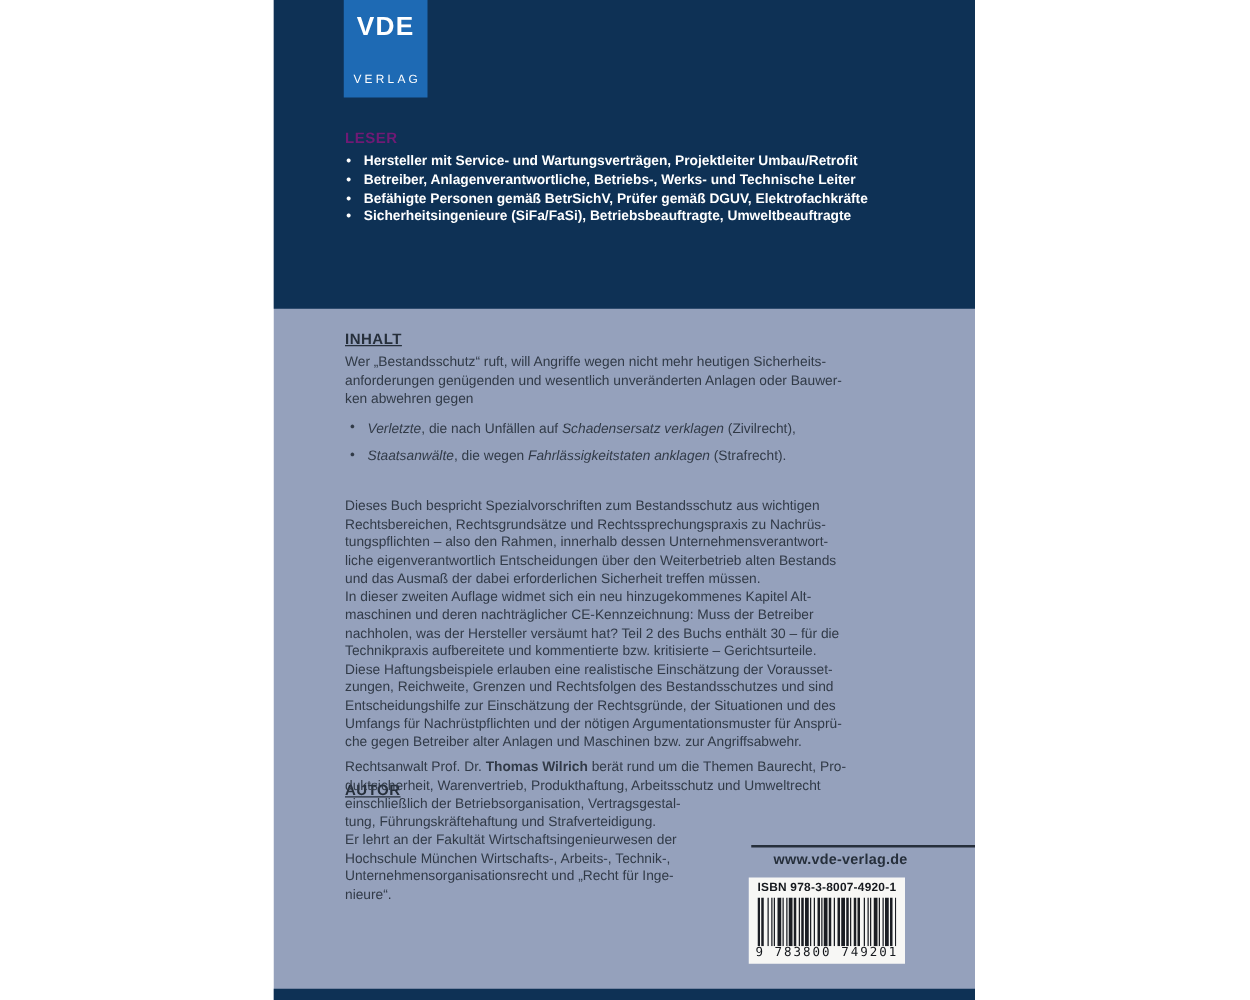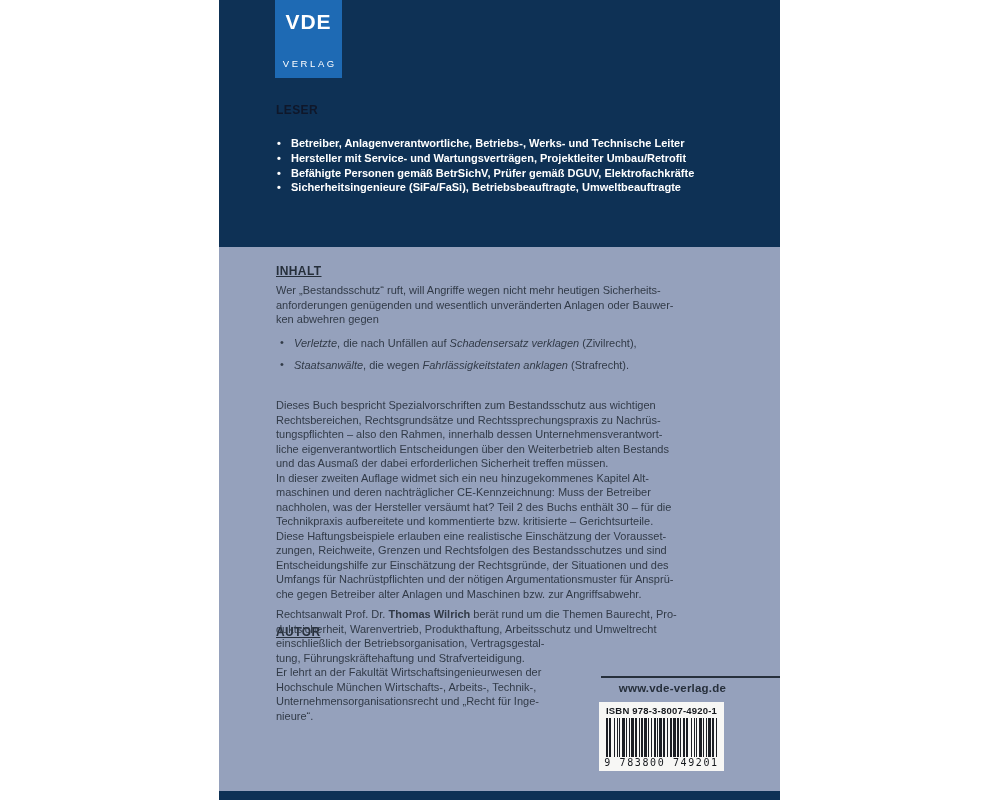--- a/index.html
+++ b/index.html
@@ -43,22 +43,22 @@
   .logo .subbrand{
     position:absolute;left:0;right:0;bottom:9px;
     color:#ffffff;font-size:9.5px;letter-spacing:2.6px;font-weight:normal;
     text-indent:2.6px;
   }
   
   .leser{
     position:absolute;left:57px;top:103px;width:480px;color:#ffffff;
   }
   .leser h2{
-    font-size:12px;letter-spacing:.4px;line-height:14px;color:#0f172a;
-    font-weight:bold;margin-bottom:19px;
+    font-size:12px;letter-spacing:.4px;line-height:14px;color:#701a75;
+    font-weight:bold;margin-bottom:5px;
   }
   .leser ul{list-style:none;}
   .leser li{
     position:relative;padding-left:15px;
     font-size:11px;font-weight:bold;line-height:14.8px;
     white-space:nowrap;
   }
   .leser li::before{
     content:"\2022";position:absolute;left:1px;top:0;
   }
@@ -129,22 +129,22 @@
   <div class="cover-bottom"></div>
 
   <div class="logo">
     <span class="brand">VDE</span>
     <span class="subbrand">VERLAG</span>
   </div>
 
   <div class="leser">
     <h2>LESER</h2>
     <ul>
+      <li>Hersteller mit Service- und Wartungsverträgen, Projektleiter Umbau/Retrofit</li>
       <li>Betreiber, Anlagenverantwortliche, Betriebs-, Werks- und Technische Leiter</li>
-      <li>Hersteller mit Service- und Wartungsverträgen, Projektleiter Umbau/Retrofit</li>
       <li>Befähigte Personen gemäß BetrSichV, Prüfer gemäß DGUV, Elektrofachkräfte</li>
       <li>Sicherheitsingenieure (SiFa/FaSi), Betriebsbeauftragte, Umweltbeauftragte</li>
     </ul>
   </div>
 
   <h2 class="section-heading inhalt-heading">INHALT</h2>
 
   <p class="bodytext intro">Wer „Bestandsschutz“ ruft, will Angriffe wegen nicht mehr heutigen Sicherheits-
 anforderungen genügenden und wesentlich unveränderten Anlagen oder Bauwer-
 ken abwehren gegen</p>

